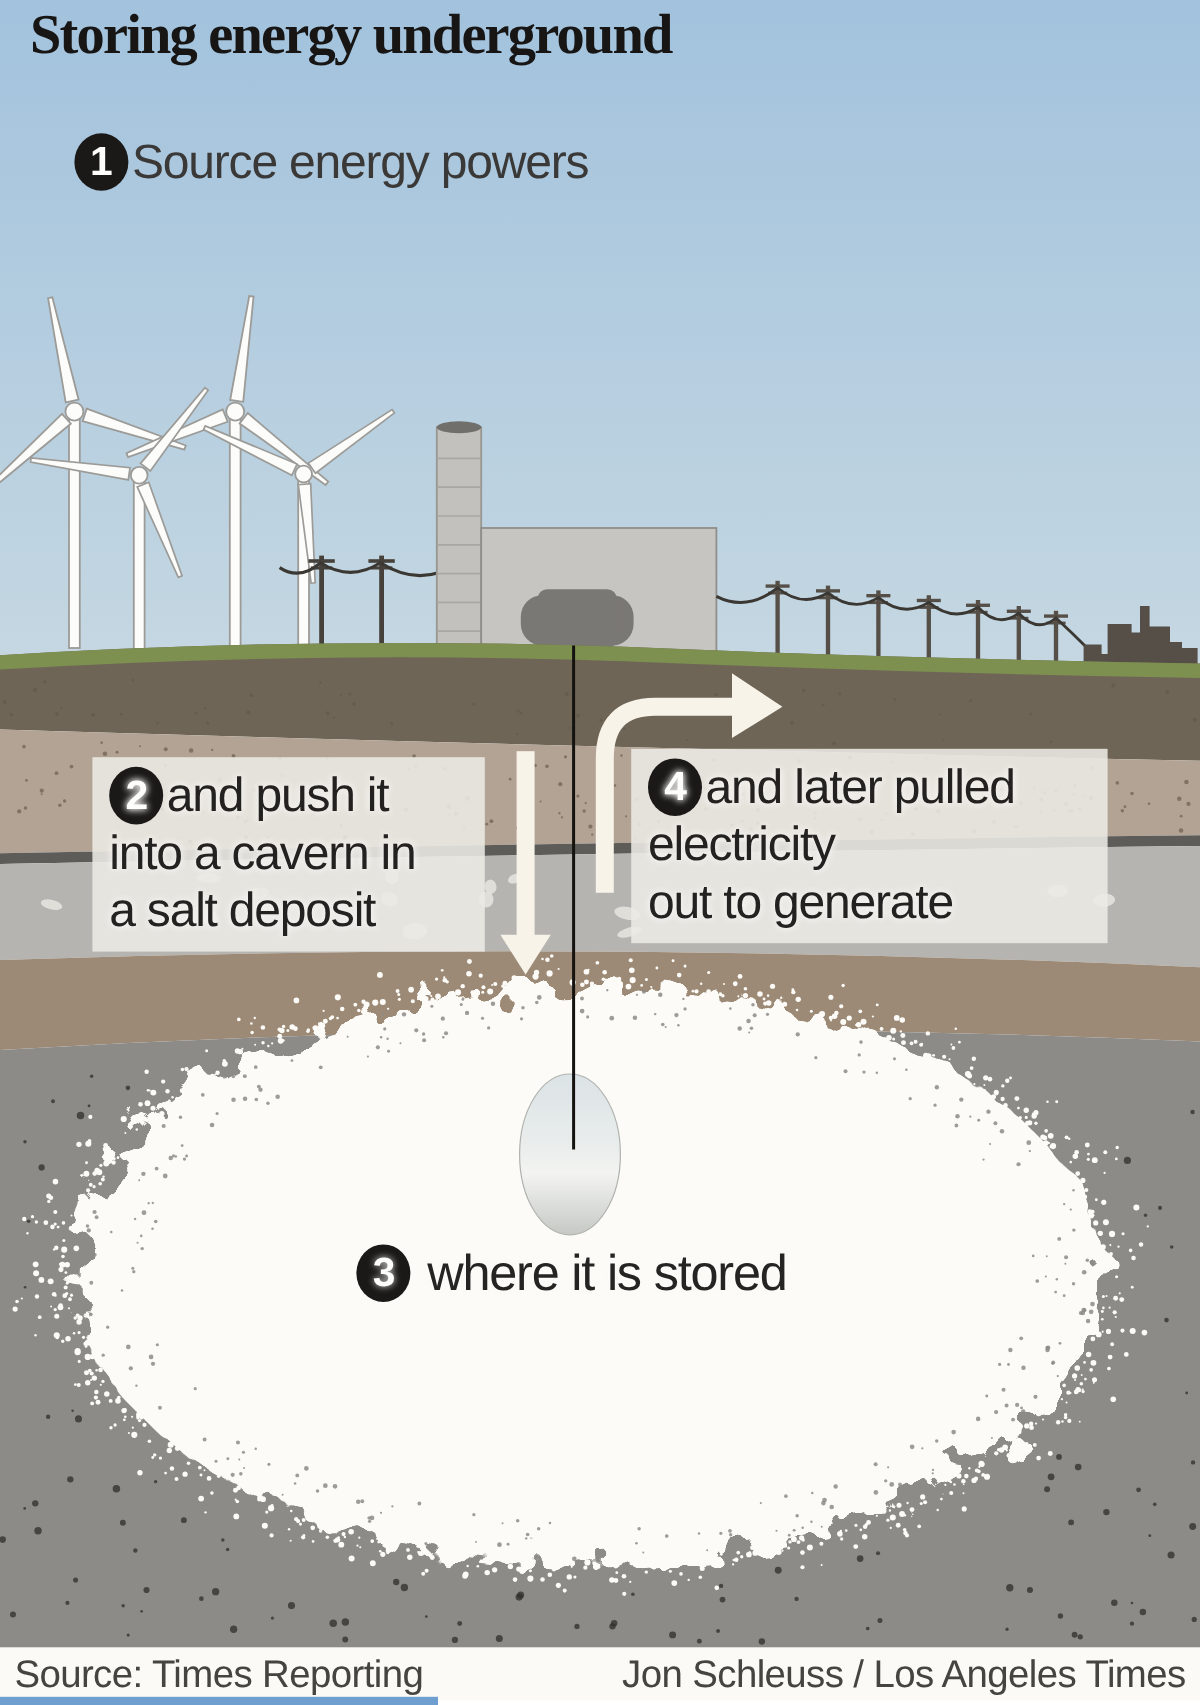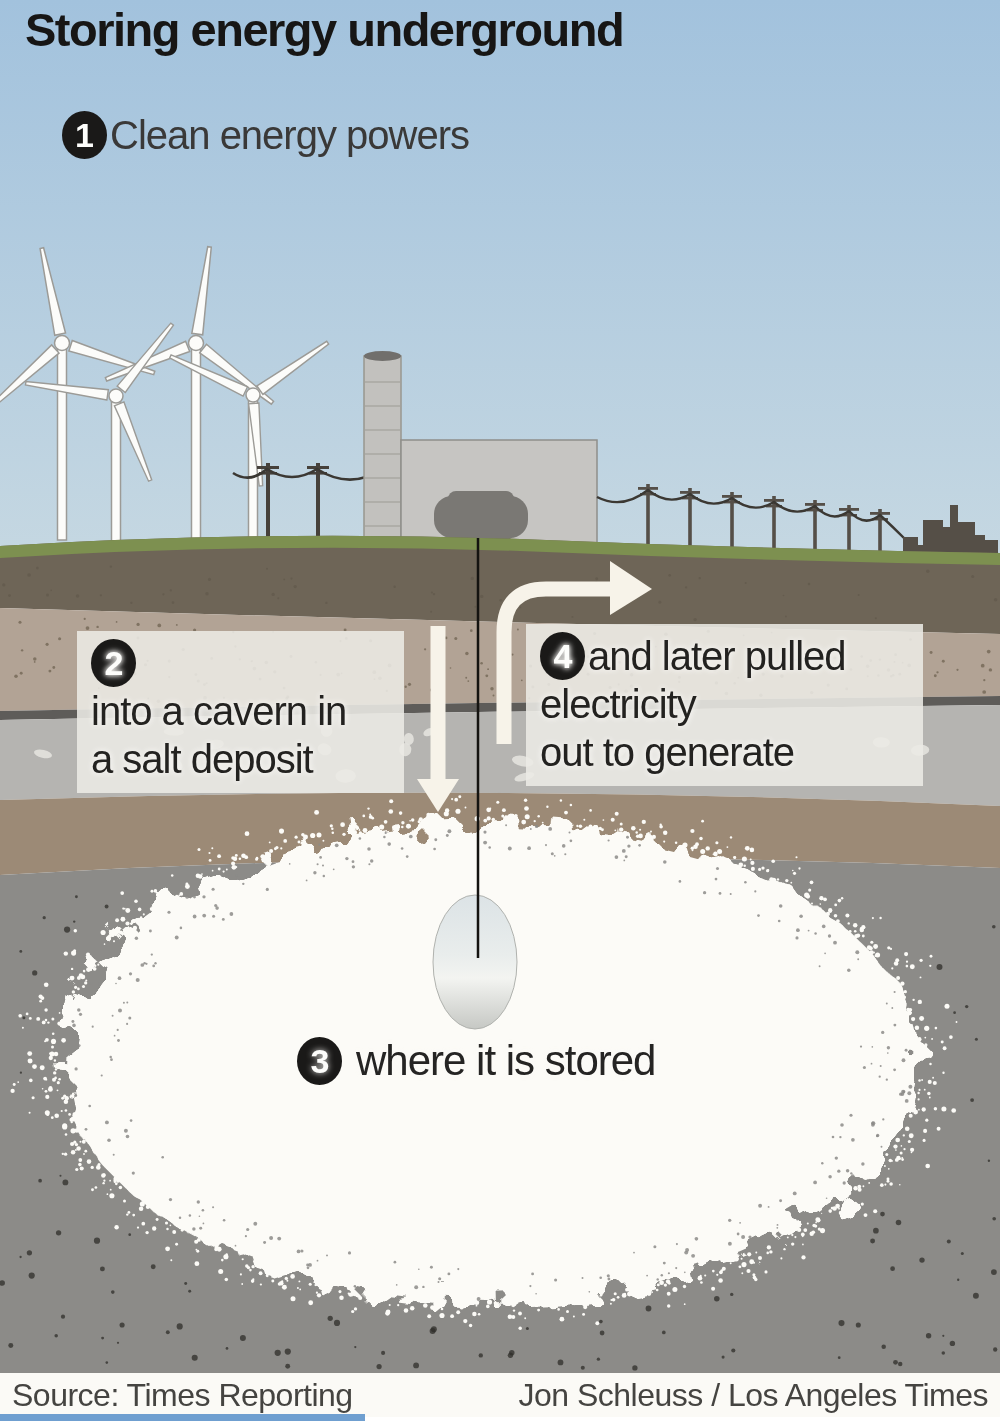--- a/index.html
+++ b/index.html
@@ -5,21 +5,21 @@
   html,body{margin:0;padding:0;background:#ffffff;}
   .canvas{
     position:relative;width:1000px;height:1421px;overflow:hidden;background:#fff;
     font-family:"Liberation Sans","DejaVu Sans",sans-serif;
   }
   #scene{position:absolute;left:0;top:0;z-index:0;display:block;}
   .overlay{position:absolute;z-index:2;}
   .title{
     left:25px;top:4px;
     font-size:47px;font-weight:700;letter-spacing:-1.5px;color:#171615;
-    margin:0;line-height:1.1;
+    margin:0;line-height:1.1;font-family:Liberation Serif, serif;
   }
   .badge{
     flex:none;display:flex;align-items:center;justify-content:center;
     width:45px;height:48px;border-radius:50%;
     background:#1a1918;color:#fdfdfb;
     font-size:34px;font-weight:700;margin-right:3px;
   }
   .step-text{font-size:40px;line-height:48px;letter-spacing:-1px;}
   .step1{left:62px;top:111px;display:flex;align-items:flex-start;color:#3a3938;}
   .step1 .lines{padding-top:0px;}
@@ -1539,27 +1539,28 @@
       <path d="M 504 744 L 504 632 Q 504 589 546 589 L 612 589" fill="none" stroke="#f7f3e9" stroke-width="15"></path>
       <polygon points="610,561 652,589 610,615" fill="#f7f3e9"></polygon>
     </g>
   </svg>
 
   <h1 class="overlay title">Storing energy underground</h1>
 
   <div class="overlay step1">
     <span class="badge">1</span>
     <div class="lines step-text">
-      <div>Clean energy powers</div>
+      <div>Source energy powers</div>
     </div>
   </div>
 
   <div class="overlay textbox box2 step-text">
     <div class="line-row">
       <span class="badge">2</span>
+      <span>and push it</span>
     </div>
     <div>into a cavern in</div>
     <div>a salt deposit</div>
   </div>
 
   <div class="overlay textbox box4 step-text">
     <div class="line-row">
       <span class="badge">4</span>
       <span>and later pulled</span>
     </div>

